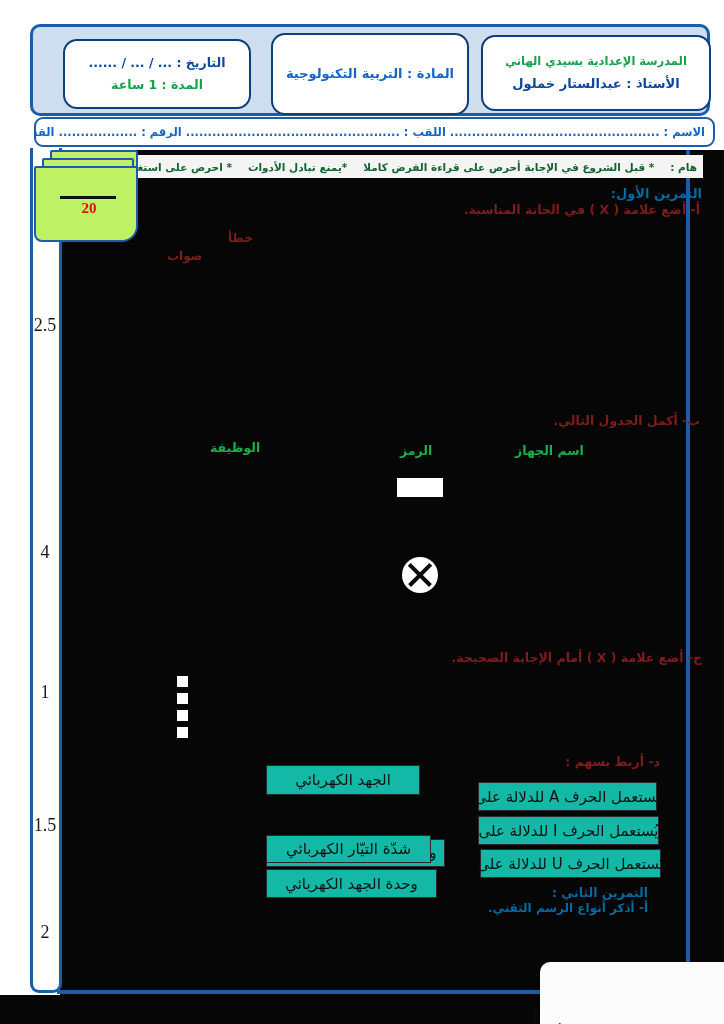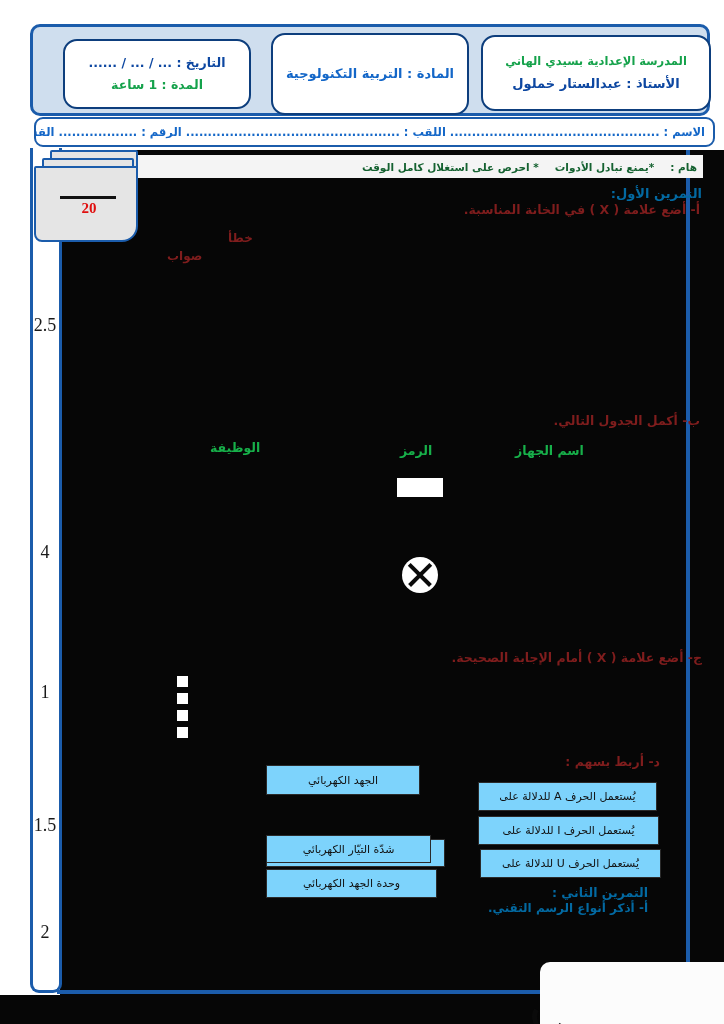--- a/index.html
+++ b/index.html
@@ -41,21 +41,21 @@
     border-left:3px solid #1b5cab;border-right:3px solid #1b5cab;border-bottom:3px solid #1b5cab;
     border-radius:0 0 9px 9px;z-index:2;
   }
   .border-right-line{left:686px;top:150px;width:4px;height:843px;background:#1b5cab;z-index:2;}
   .border-bottom-line{left:57px;top:990px;width:634px;height:4px;background:#1b5cab;z-index:2;}
   .margin-score{
     z-index:3;width:30px;text-align:center;color:#1a1a1a;
     font-family:"Liberation Serif",serif;font-size:18px;left:30px;
   }
   
-  .page{position:absolute;background:#e5e5e5;border:2.5px solid #1b5cab;z-index:4;}
+  .page{position:absolute;background:#bef264;border:2.5px solid #1b5cab;z-index:4;}
   .page3{left:50px;top:150px;width:84px;height:64px;border-radius:2px;}
   .page2{left:42px;top:158px;width:88px;height:68px;border-radius:2px;}
   .page1{left:34px;top:166px;width:100px;height:72px;border-radius:2px 2px 16px 8px;}
   .score-line{position:absolute;left:24px;top:28px;width:56px;height:2.5px;background:#111;}
   .score-total{
     position:absolute;left:38px;top:32px;width:30px;text-align:center;
     color:#e01010;font-weight:bold;font-size:15px;font-family:"Liberation Serif",serif;
   }
   
   .notice-strip{
@@ -69,23 +69,23 @@
   .c-green{z-index:3;direction:rtl;color:#17b04a;font-weight:bold;font-size:12.5px;white-space:nowrap;}
   
   .symbol-rect{left:397px;top:478px;width:46px;height:19px;background:#ffffff;z-index:3;}
   .lamp{left:402px;top:557px;width:36px;height:36px;border-radius:50%;background:#ffffff;z-index:3;}
   .lamp span{position:absolute;left:3px;top:16px;width:30px;height:3.5px;background:#0a0a0a;}
   .lamp .d1{transform:rotate(45deg);}
   .lamp .d2{transform:rotate(-45deg);}
   .checkbox-sq{width:11px;height:11px;background:#ffffff;left:177px;z-index:3;}
   
   .match-box{
-    position:absolute;background:#7dd3fc;border:1px solid #2a2a2a;z-index:3;
+    position:absolute;background:#14b8a6;border:1px solid #2a2a2a;z-index:3;
     direction:rtl;display:flex;align-items:center;justify-content:center;
-    color:#111;font-size:11px;white-space:nowrap;
+    color:#111;font-size:15px;white-space:nowrap;
   }
   
   .blob{left:540px;top:962px;width:184px;height:62px;background:#fcfcfc;border-radius:10px 0 0 0;z-index:5;}
   .crescent{
     left:532px;top:1000px;width:24px;height:24px;border-radius:50%;z-index:6;
     border:5px solid #0a0a0a;border-right-color:transparent;border-top-color:transparent;
     transform:rotate(-15deg);background:transparent;
   }
 </style>
 </head>
@@ -114,20 +114,21 @@
 <div class="abs border-bottom-line"></div>
 
 <div class="abs margin-score" style="top:315px;">2.5</div>
 <div class="abs margin-score" style="top:542px;">4</div>
 <div class="abs margin-score" style="top:682px;">1</div>
 <div class="abs margin-score" style="top:815px;">1.5</div>
 <div class="abs margin-score" style="top:922px;">2</div>
 
 <div class="abs notice-strip">
   <span>هام :</span>
+  <span>* قبل الشروع في الإجابة أحرص على قراءة الفرض كاملا</span>
   <span>*يمنع تبادل الأدوات</span>
   <span>* احرص على استغلال كامل الوقت</span>
 </div>
 
 <div class="page page3"></div>
 <div class="page page2"></div>
 <div class="page page1">
   <div class="score-line"></div>
   <div class="score-total">20</div>
 </div>

